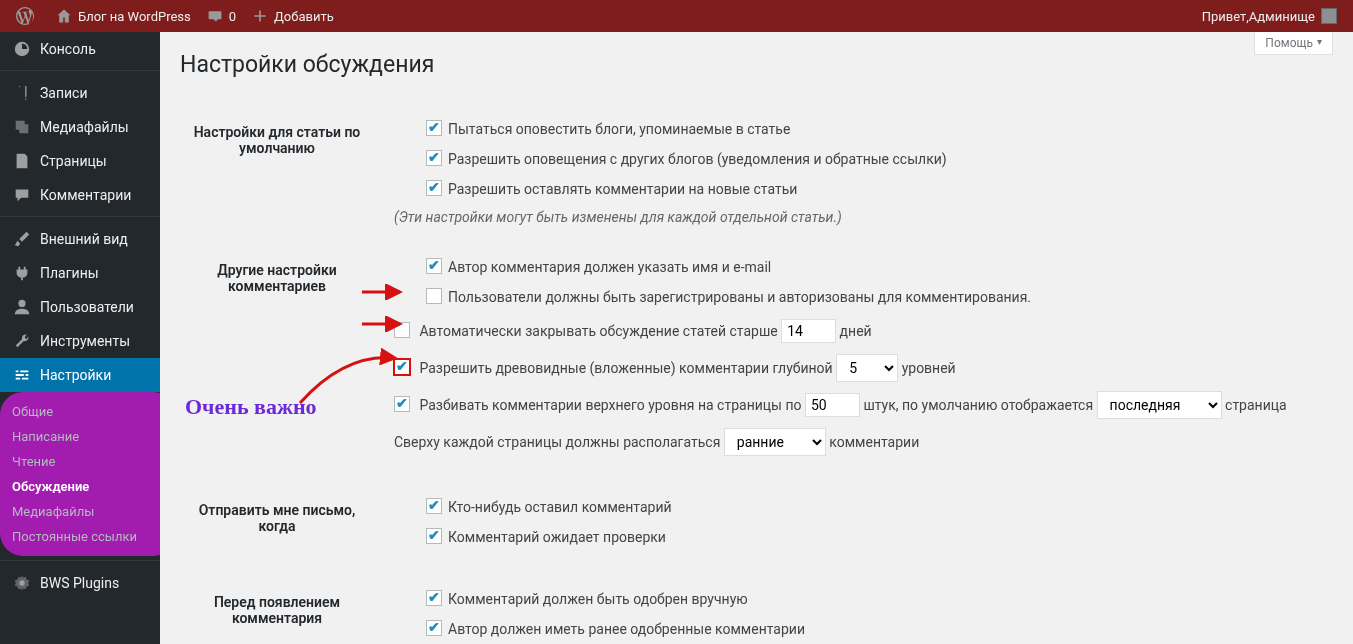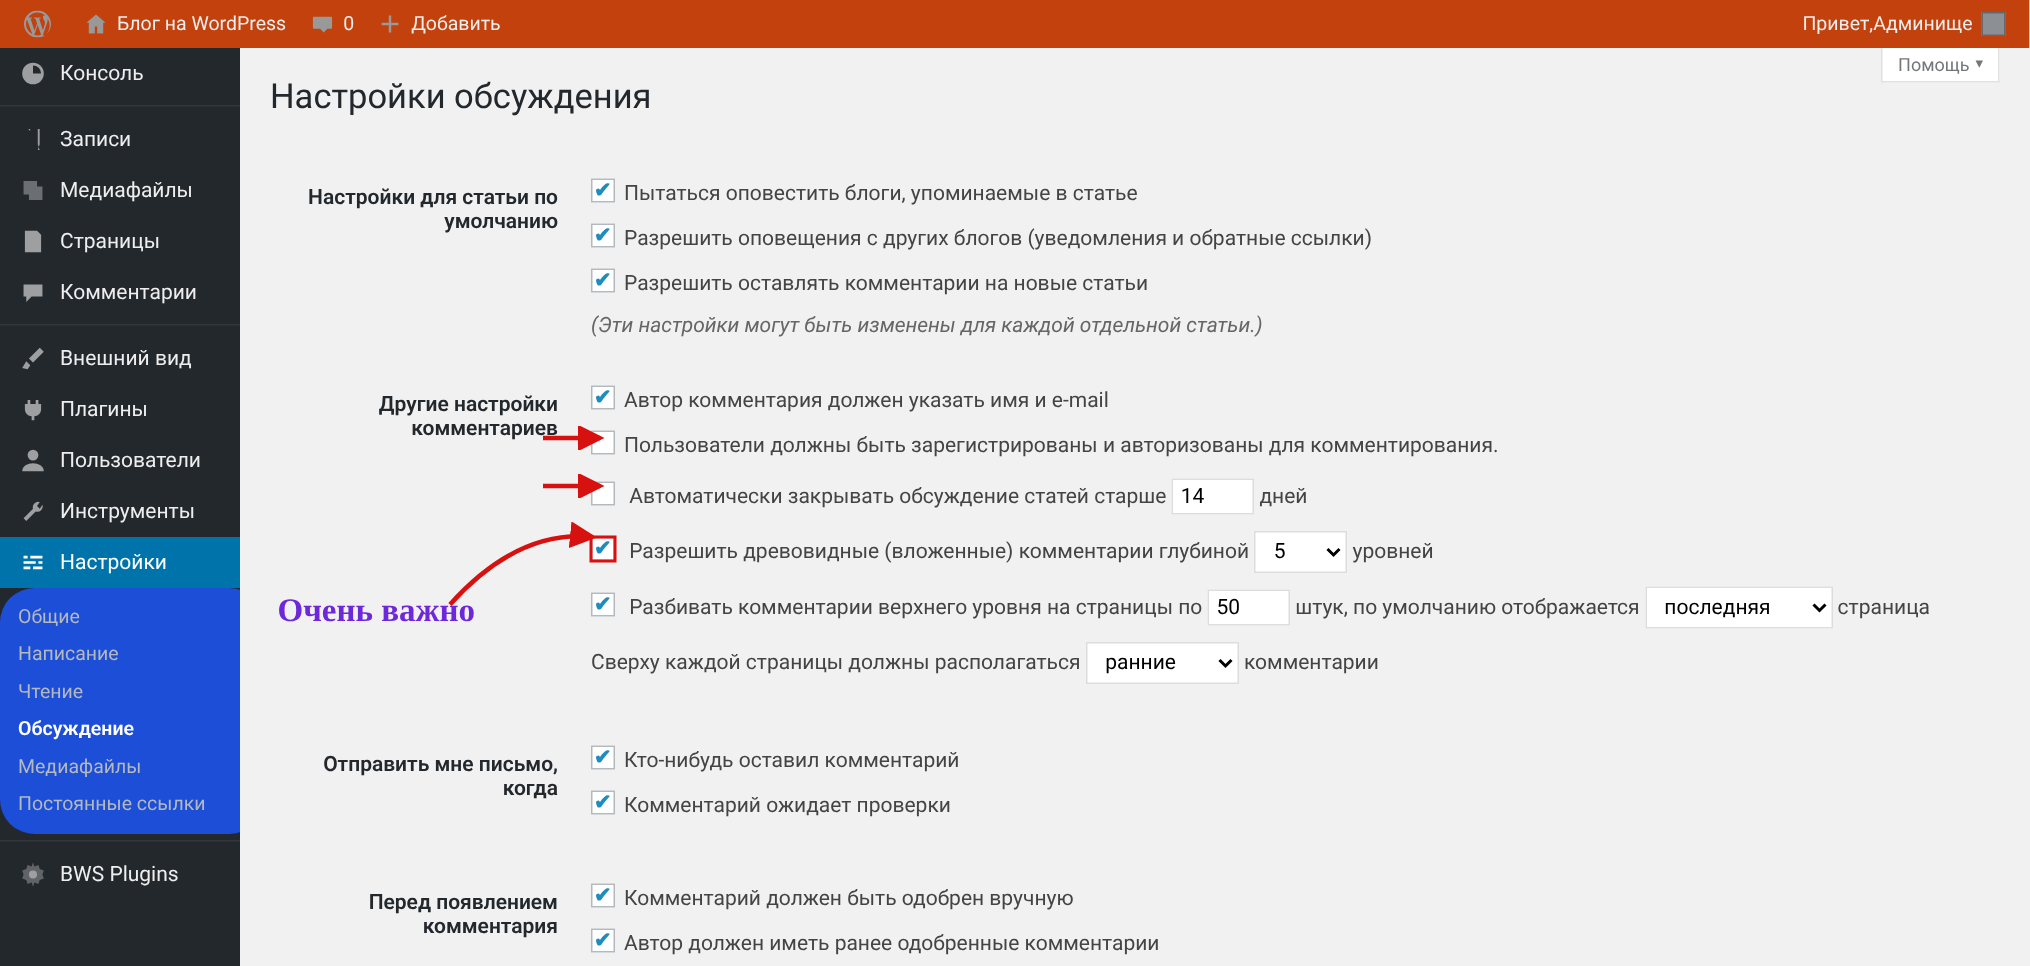--- a/index.html
+++ b/index.html
@@ -1,45 +1,45 @@
 <!DOCTYPE html>
 <html><head>
 <meta charset="utf-8">
 <style>
 * { margin: 0; padding: 0; box-sizing: border-box; font-family: -apple-system, BlinkMacSystemFont, "Segoe UI", Roboto, sans-serif; }
 body { background: #f1f1f1; color: #444; font-size: 13px; width: 1353px; height: 644px; overflow: hidden; position: relative; }
 
 
-.adminbar { position: absolute; top: 0; left: 0; right: 0; height: 32px; background: #c2410c; color: #eee; display: flex; align-items: center; padding: 0 8px; font-size: 13px; z-index: 100; }
+.adminbar { position: absolute; top: 0; left: 0; right: 0; height: 32px; background: #7f1d1d; color: #eee; display: flex; align-items: center; padding: 0 8px; font-size: 13px; z-index: 100; }
 .adminbar .ab-item { display: flex; align-items: center; padding: 0 8px; height: 32px; color: #eee; cursor: pointer; }
 .adminbar .ab-icon { margin-right: 6px; display: inline-flex; }
 .adminbar .right { margin-left: auto; display: flex; align-items: center; }
 .adminbar .avatar { width: 16px; height: 16px; background: #8c8f94; margin-left: 6px; border: 1px solid #646970; }
 
 
 .sidebar { position: absolute; top: 32px; left: 0; bottom: 0; width: 176px; background: #23282d; color: #eee; }
 .sidebar .menu-item { display: flex; align-items: center; padding: 8px 8px 8px 12px; color: #eee; cursor: pointer; font-size: 14px; }
 .sidebar .menu-item .micon { width: 20px; margin-right: 8px; display: inline-flex; justify-content: center; opacity: .6; }
 .sidebar .menu-item.current { background: #0073aa; color: #fff; position: relative; }
 .sidebar .menu-item.current .micon { opacity: 1; }
 .sidebar .menu-item.current::after { content: ""; position: absolute; right: -8px; top: 50%; margin-top: -8px; border: 8px solid transparent; border-right-color: #f1f1f1; }
 .sidebar .separator { height: 5px; border-bottom: 1px solid #32373c; margin-bottom: 5px; }
-.sidebar .submenu { background: #1d4ed8; padding: 7px 0; border-radius: 23px; }
+.sidebar .submenu { background: #a21caf; padding: 7px 0; border-radius: 23px; }
 .sidebar .submenu .sub-item { padding: 5px 12px; color: #b4b9be; font-size: 13px; cursor: pointer; }
 .sidebar .submenu .sub-item.current { color: #fff; font-weight: 600; }
 
 
 .content { position: absolute; top: 32px; left: 160px; right: 0; bottom: 0; padding: 10px 20px 0 20px; overflow: hidden; background: #f1f1f1; }
 .help-tab { position: absolute; top: 0; right: 20px; background: #fff; border: 1px solid #e1e1e1; border-top: none; padding: 4px 10px; font-size: 12px; color: #72777c; cursor: pointer; display: flex; }
 .help-tab::after { content: "▾"; margin-left: 4px; font-size: 10px; }
 h1.page-title { font-size: 23px; font-weight: 400; color: #23282d; padding: 9px 0 24px 0; }
 .form-table { width: 100%; }
-.form-table th { width: 200px; vertical-align: top; text-align: right; padding: 20px 10px 20px 0; font-weight: 600; color: #23282d; font-size: 14px; }
+.form-table th { width: 200px; vertical-align: top; text-align: center; padding: 20px 10px 20px 0; font-weight: 600; color: #23282d; font-size: 14px; }
 .form-table td { padding: 15px 10px; vertical-align: top; font-size: 14px; }
-.form-table td label { display: block; margin-bottom: 9px; line-height: 1.5; }
+.form-table td label { display: block; margin-bottom: 9px; line-height: 1.5; margin-left: 32px; }
 .form-table input[type="checkbox"] { width: 16px; height: 16px; margin: -4px 6px 0 0; vertical-align: middle; cursor: pointer; border: 1px solid #b4b9be; background: #fff; appearance: none; -webkit-appearance: none; position: relative; }
 .form-table input[type="checkbox"]:checked { background: #fff; }
 .form-table input[type="checkbox"]:checked::after { content: "✔"; position: absolute; top: -2px; left: 1px; color: #1e8cbe; font-size: 14px; font-weight: bold; }
 .cb-annot { outline: 2px solid #d6110f; outline-offset: -1px; }
 .form-table .description { color: #666; font-style: italic; margin-top: 0; }
 .form-table input[type="number"], .form-table input.small-text { width: 55px; padding: 3px 5px; border: 1px solid #ddd; background: #fff; font-size: 14px; }
 .form-table select { padding: 2px 24px 2px 8px; border: 1px solid #ddd; background: #fff; font-size: 14px; height: 28px; }
 .inline-row { display: block; margin-bottom: 9px; line-height: 2; }
 
 

